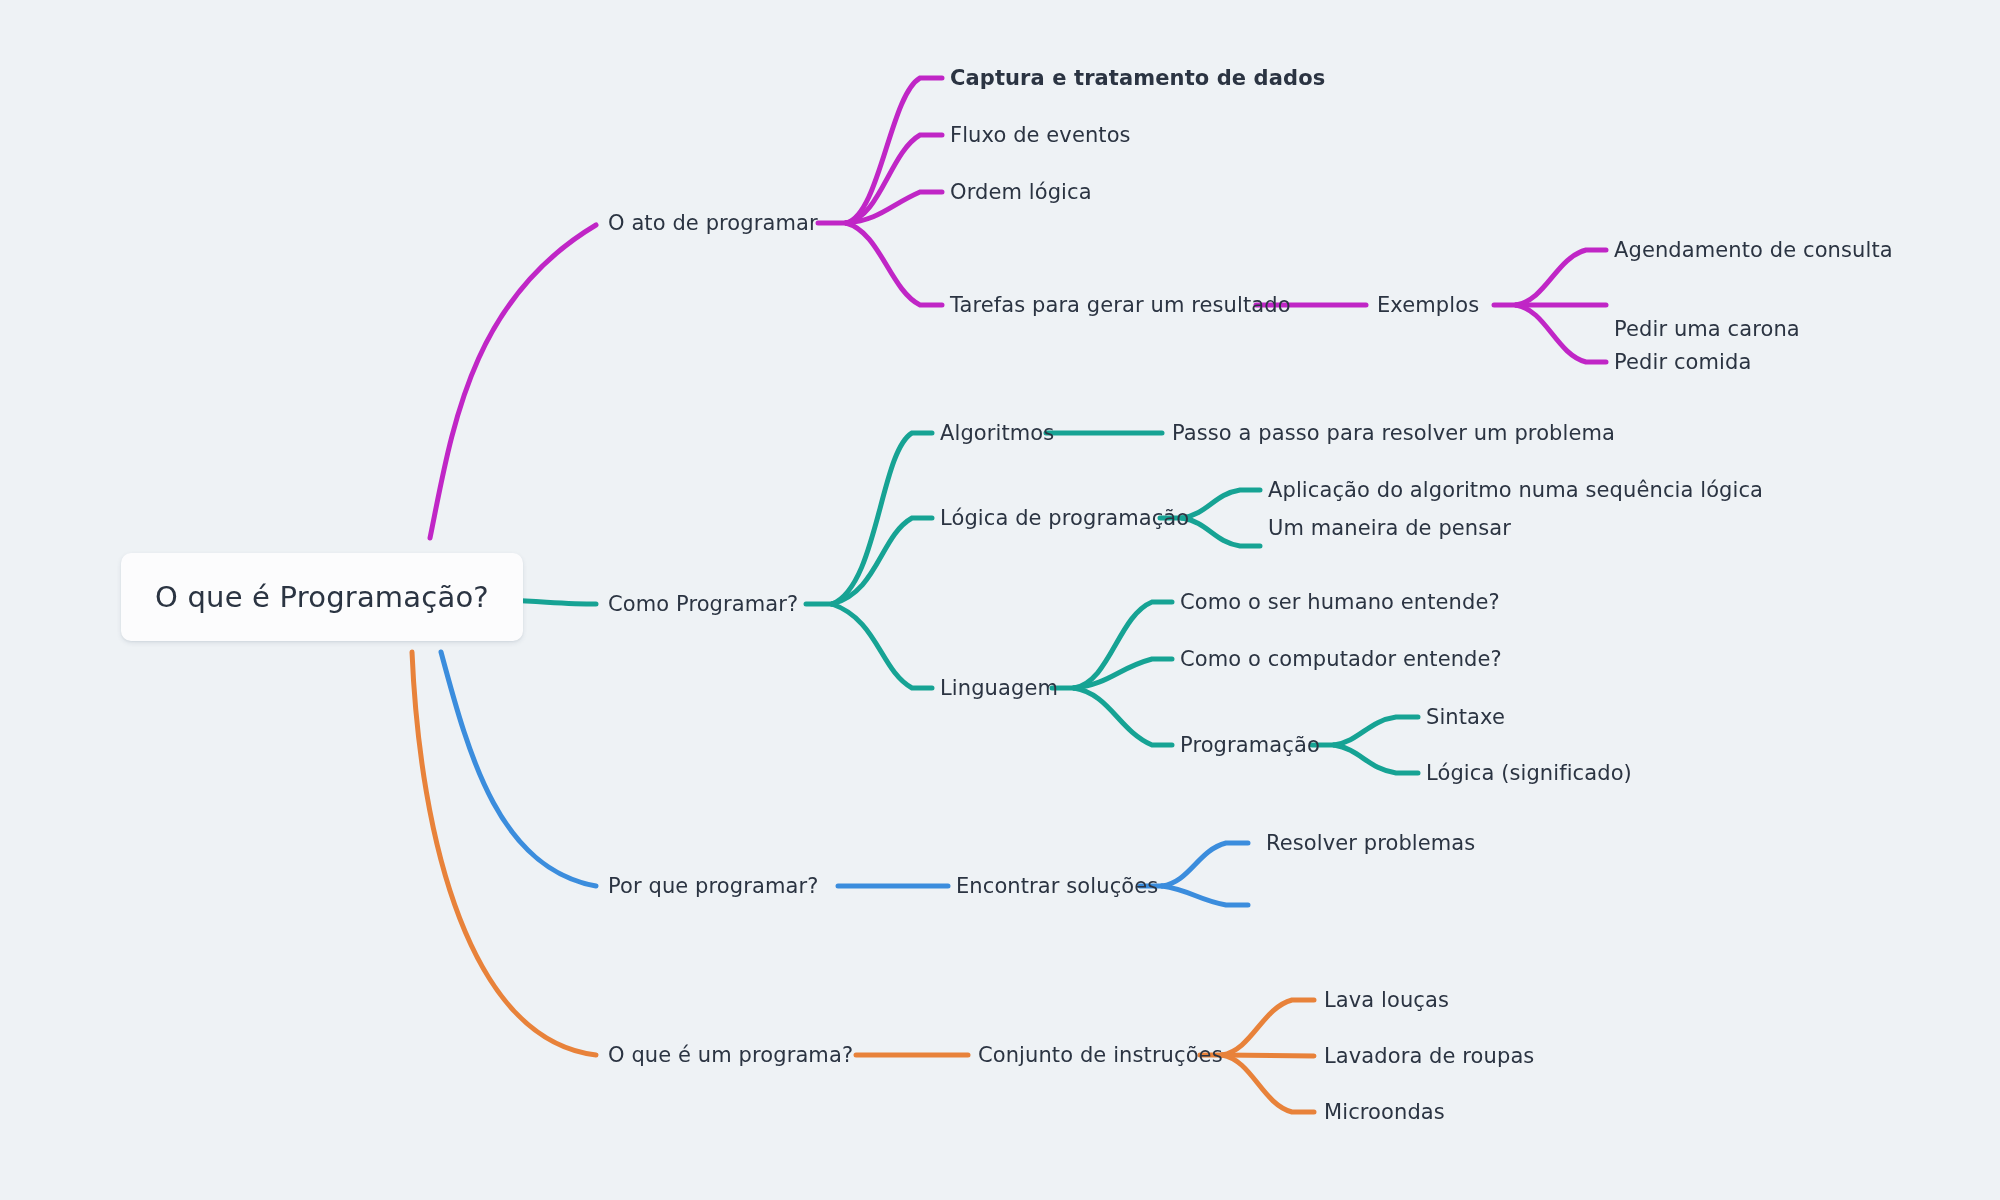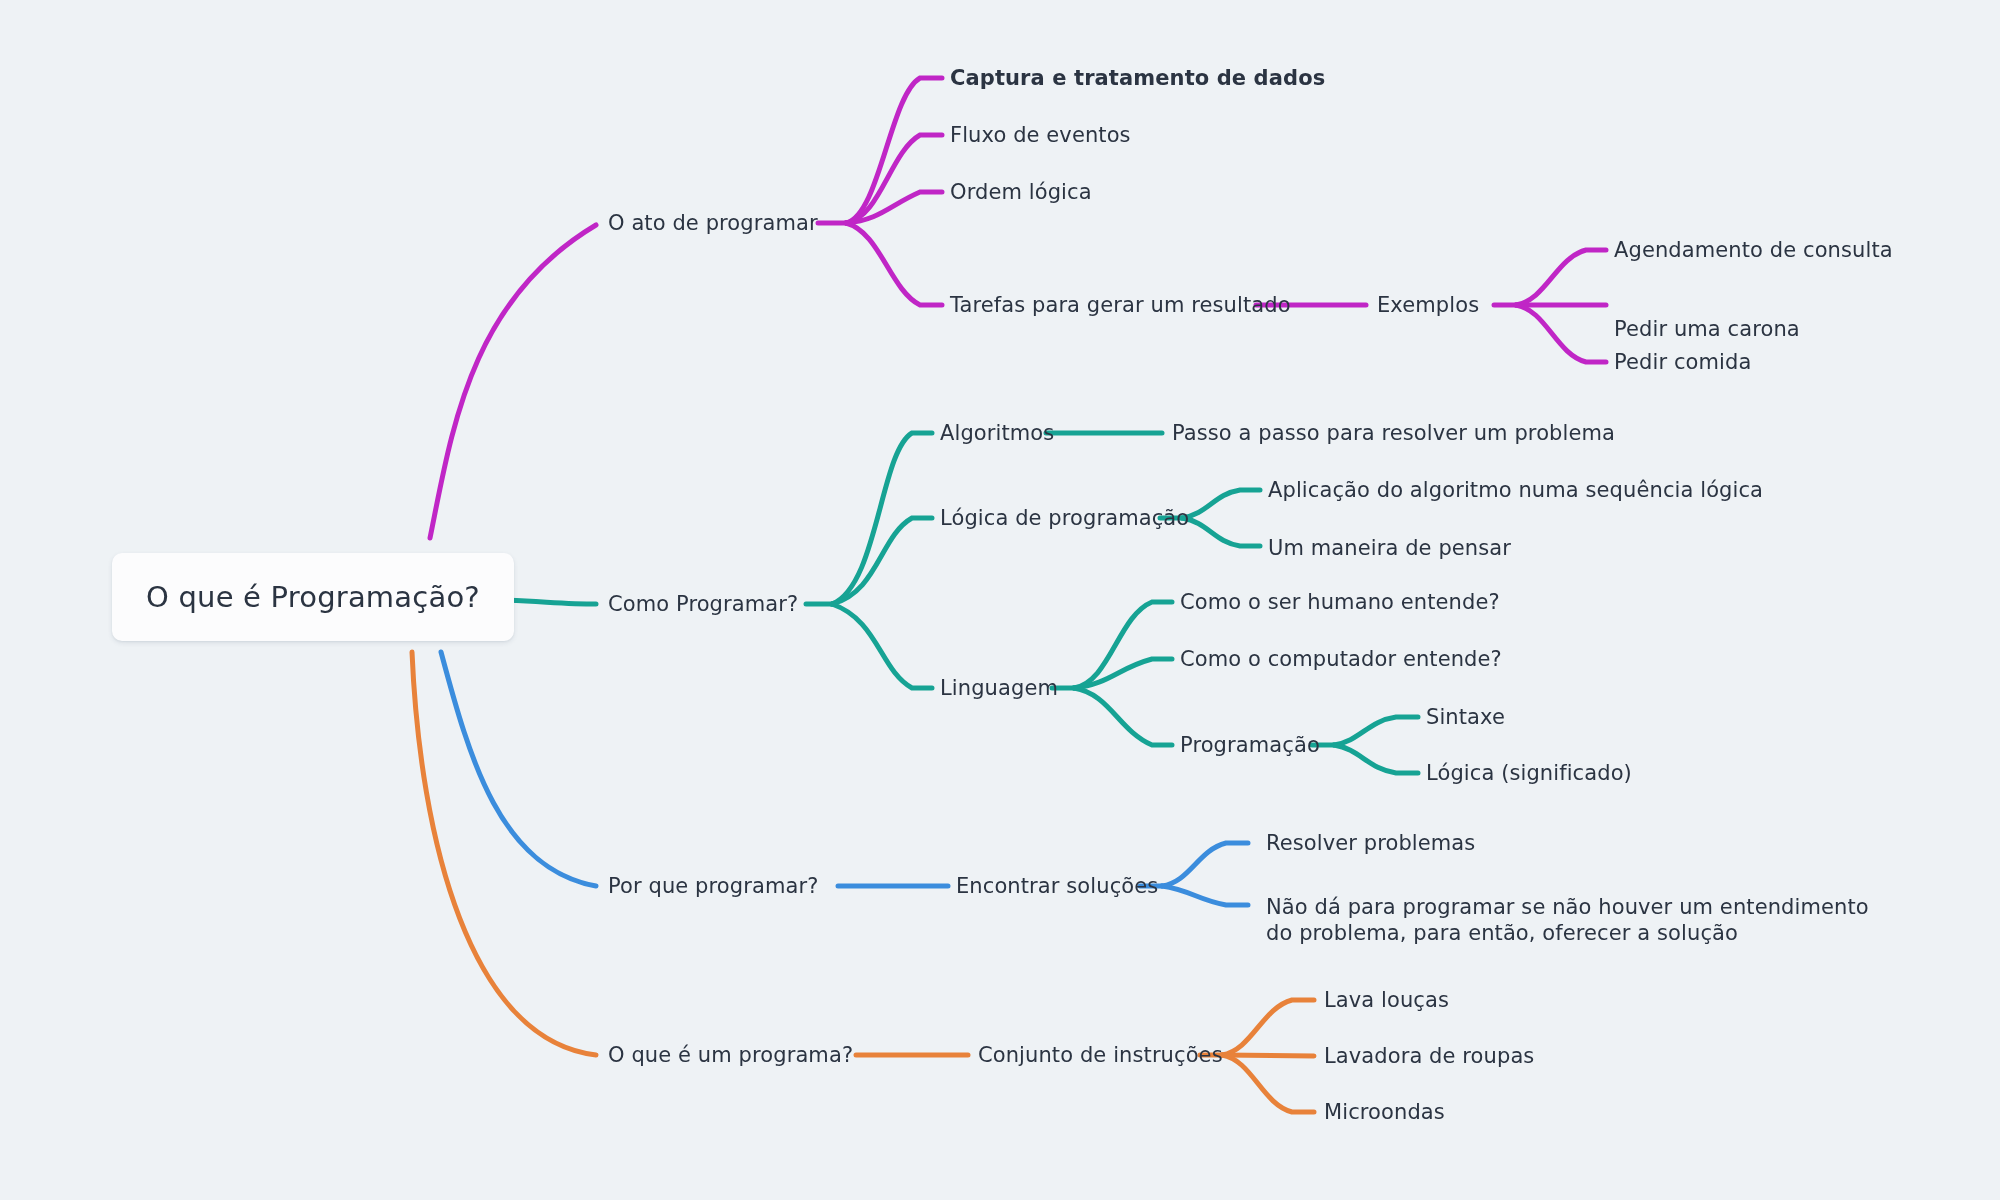--- a/index.html
+++ b/index.html
@@ -135,21 +135,21 @@
       <path d="M 1200 1055 L 1222 1055"></path>
 
       <path d="M 1222 1055 C 1252 1050 1262 1008 1292 1000 L 1314 1000"></path>
 
       <path d="M 1222 1055 L 1314 1056"></path>
 
       <path d="M 1222 1055 C 1252 1060 1262 1104 1292 1112 L 1314 1112"></path>
     </g>
   </svg>
 
-  <div class="root-node" style="left:112px; top:597px;">O que é Programação?</div>
+  <div class="root-node" style="left:121px; top:597px;">O que é Programação?</div>
 
   <div class="node" style="left:608px; top:223px;">O ato de programar</div>
 
   <div class="node" style="left:950px; top:78px;font-weight:bold;">Captura e tratamento de dados</div>
 
   <div class="node" style="left:950px; top:135px;">Fluxo de eventos</div>
 
   <div class="node" style="left:950px; top:192px;">Ordem lógica</div>
 
   <div class="node" style="left:950px; top:305px;text-align:right;">Tarefas para gerar um resultado</div>
@@ -165,42 +165,40 @@
   <div class="node" style="left:608px; top:604px;">Como Programar?</div>
 
   <div class="node" style="left:940px; top:433px;">Algoritmos</div>
 
   <div class="node" style="left:1172px; top:433px;">Passo a passo para resolver um problema</div>
 
   <div class="node" style="left:940px; top:518px;">Lógica de programação</div>
 
   <div class="node" style="left:1268px; top:490px;">Aplicação do algoritmo numa sequência lógica</div>
 
-  <div class="node" style="left:1268px; top:548px;text-align:right;">Um maneira de pensar</div>
+  <div class="node" style="left:1268px; top:528px;text-align:right;">Um maneira de pensar</div>
 
   <div class="node" style="left:940px; top:688px;">Linguagem</div>
 
   <div class="node" style="left:1180px; top:602px;">Como o ser humano entende?</div>
 
   <div class="node" style="left:1180px; top:659px;">Como o computador entende?</div>
 
   <div class="node" style="left:1180px; top:745px;">Programação</div>
 
   <div class="node" style="left:1426px; top:717px;">Sintaxe</div>
 
   <div class="node" style="left:1426px; top:773px;">Lógica (significado)</div>
 
   <div class="node" style="left:608px; top:886px;">Por que programar?</div>
 
   <div class="node" style="left:956px; top:886px;">Encontrar soluções</div>
 
   <div class="node" style="left:1266px; top:843px;">Resolver problemas</div>
 
-  <div class="node multiline" style="left:1266px; top:920px;">Não dá para programar se não houver um entendimento
-do problema, para então, oferecer a solução</div>
 
   <div class="node" style="left:608px; top:1055px;">O que é um programa?</div>
 
   <div class="node" style="left:978px; top:1055px;">Conjunto de instruções</div>
 
   <div class="node" style="left:1324px; top:1000px;">Lava louças</div>
 
   <div class="node" style="left:1324px; top:1056px;">Lavadora de roupas</div>
 
   <div class="node" style="left:1324px; top:1112px;">Microondas</div>

